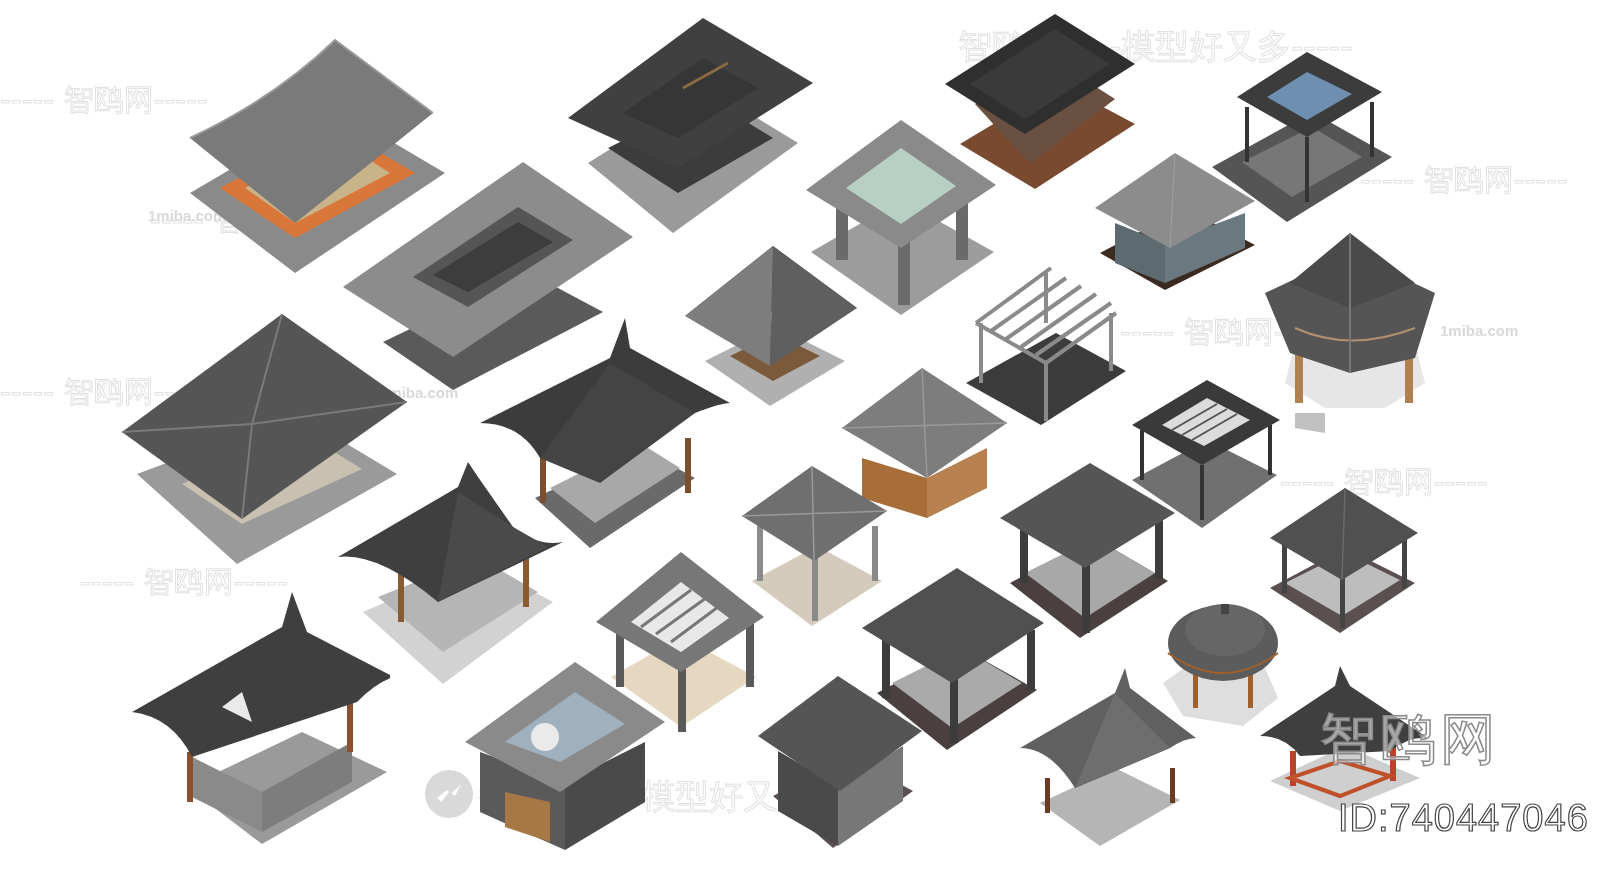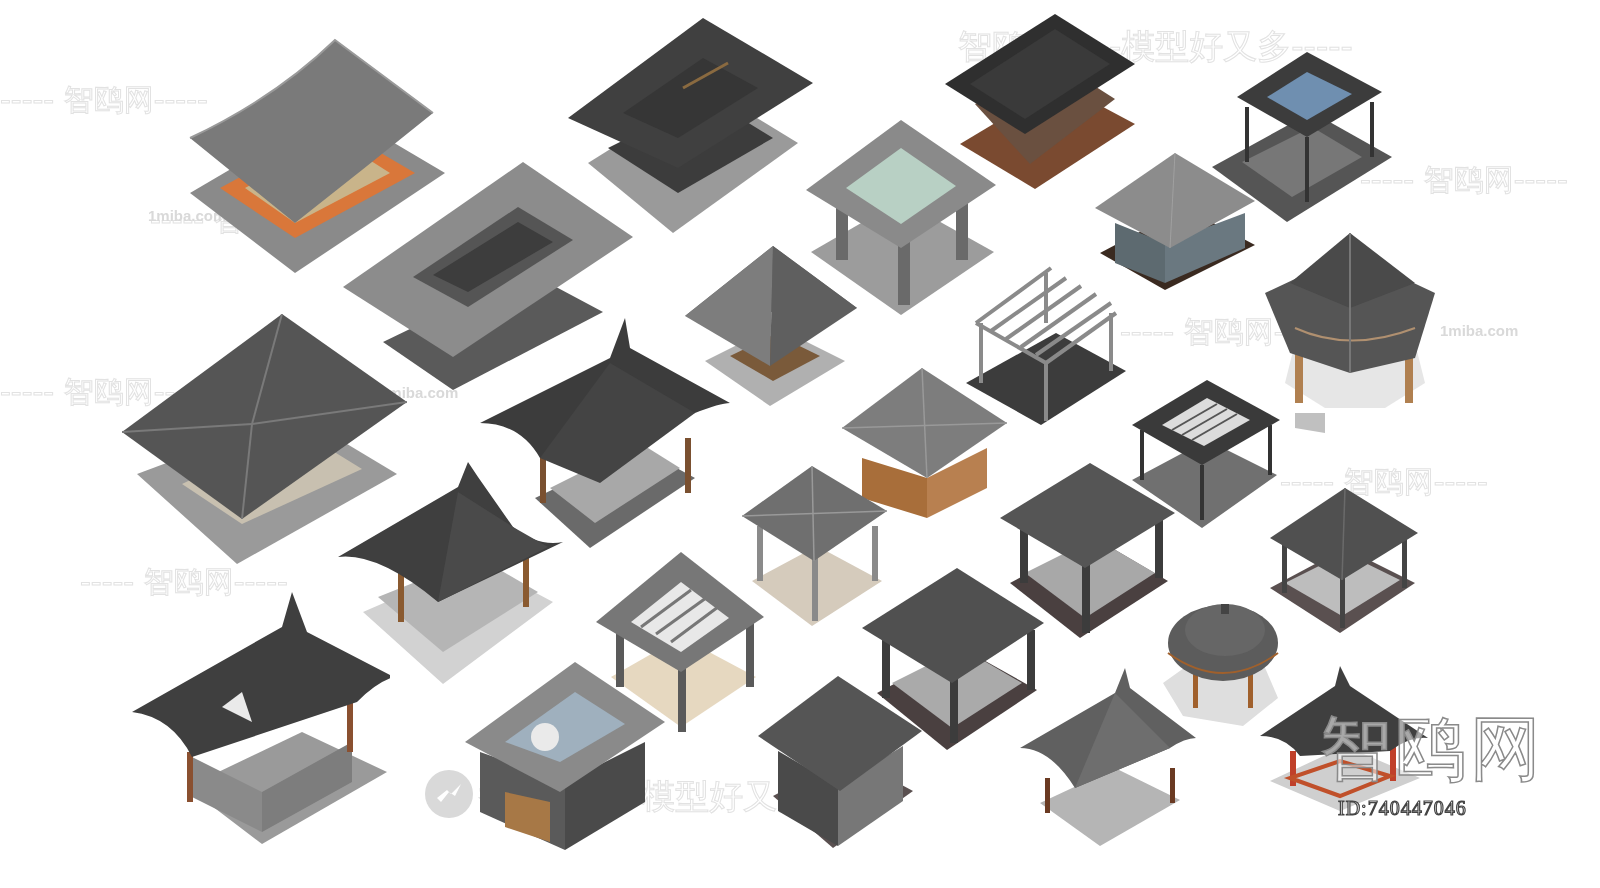--- a/index.html
+++ b/index.html
@@ -3,22 +3,22 @@
 <meta charset="utf-8">
 <style>
   html,body{margin:0;padding:0;background:#ffffff;}
   body{width:1600px;height:888px;position:relative;overflow:hidden;font-family:"DejaVu Sans",sans-serif;}
   .canvas{position:absolute;left:0;top:0;width:1600px;height:888px;}
   .model{position:absolute;}
   .wm{position:absolute;color:transparent;-webkit-text-stroke:1px #e2e2e2;font-family:"DejaVu Sans",sans-serif;white-space:nowrap;pointer-events:none;}
   .wm-sm{font-size:30px;text-align:right;}
   .wm-lg{font-size:34px;}
   .wm-url{position:absolute;color:#d9d9d9;font-size:15px;font-weight:bold;font-family:"Liberation Sans",sans-serif;white-space:nowrap;}
-  .brand-big{position:absolute;left:1320px;top:702px;font-size:71px;color:rgba(255,255,255,0.55);-webkit-text-stroke:1.5px #8a8a8a;font-family:"DejaVu Sans",sans-serif;letter-spacing:4px;white-space:nowrap;}
-  .brand-id{position:absolute;left:1338px;top:797px;font-size:20px;color:#ffffff;-webkit-text-stroke:1.2px #444;font-family:Liberation Serif, serif;letter-spacing:1px;white-space:nowrap;}
+  .brand-big{position:absolute;left:1320px;top:702px;font-size:56px;color:rgba(255,255,255,0.55);-webkit-text-stroke:1.5px #8a8a8a;font-family:"DejaVu Sans",sans-serif;letter-spacing:4px;white-space:nowrap;}
+  .brand-id{position:absolute;left:1338px;top:797px;font-size:38px;color:#ffffff;-webkit-text-stroke:1.2px #444;font-family:Liberation Sans, sans-serif;letter-spacing:1px;white-space:nowrap;}
   .logo-circle{position:absolute;left:425px;top:770px;width:48px;height:48px;border-radius:50%;background:#d9d9d9;}
   .logo-circle svg{position:absolute;left:8px;top:8px;}
 </style>
 </head>
 <body>
 
 <div class="canvas">
 
   <div class="wm wm-sm" style="left:0px;top:80px;">----- 智鸥网-----</div>
   <div class="wm-url" style="left:298px;top:92px;">1miba.com</div>

